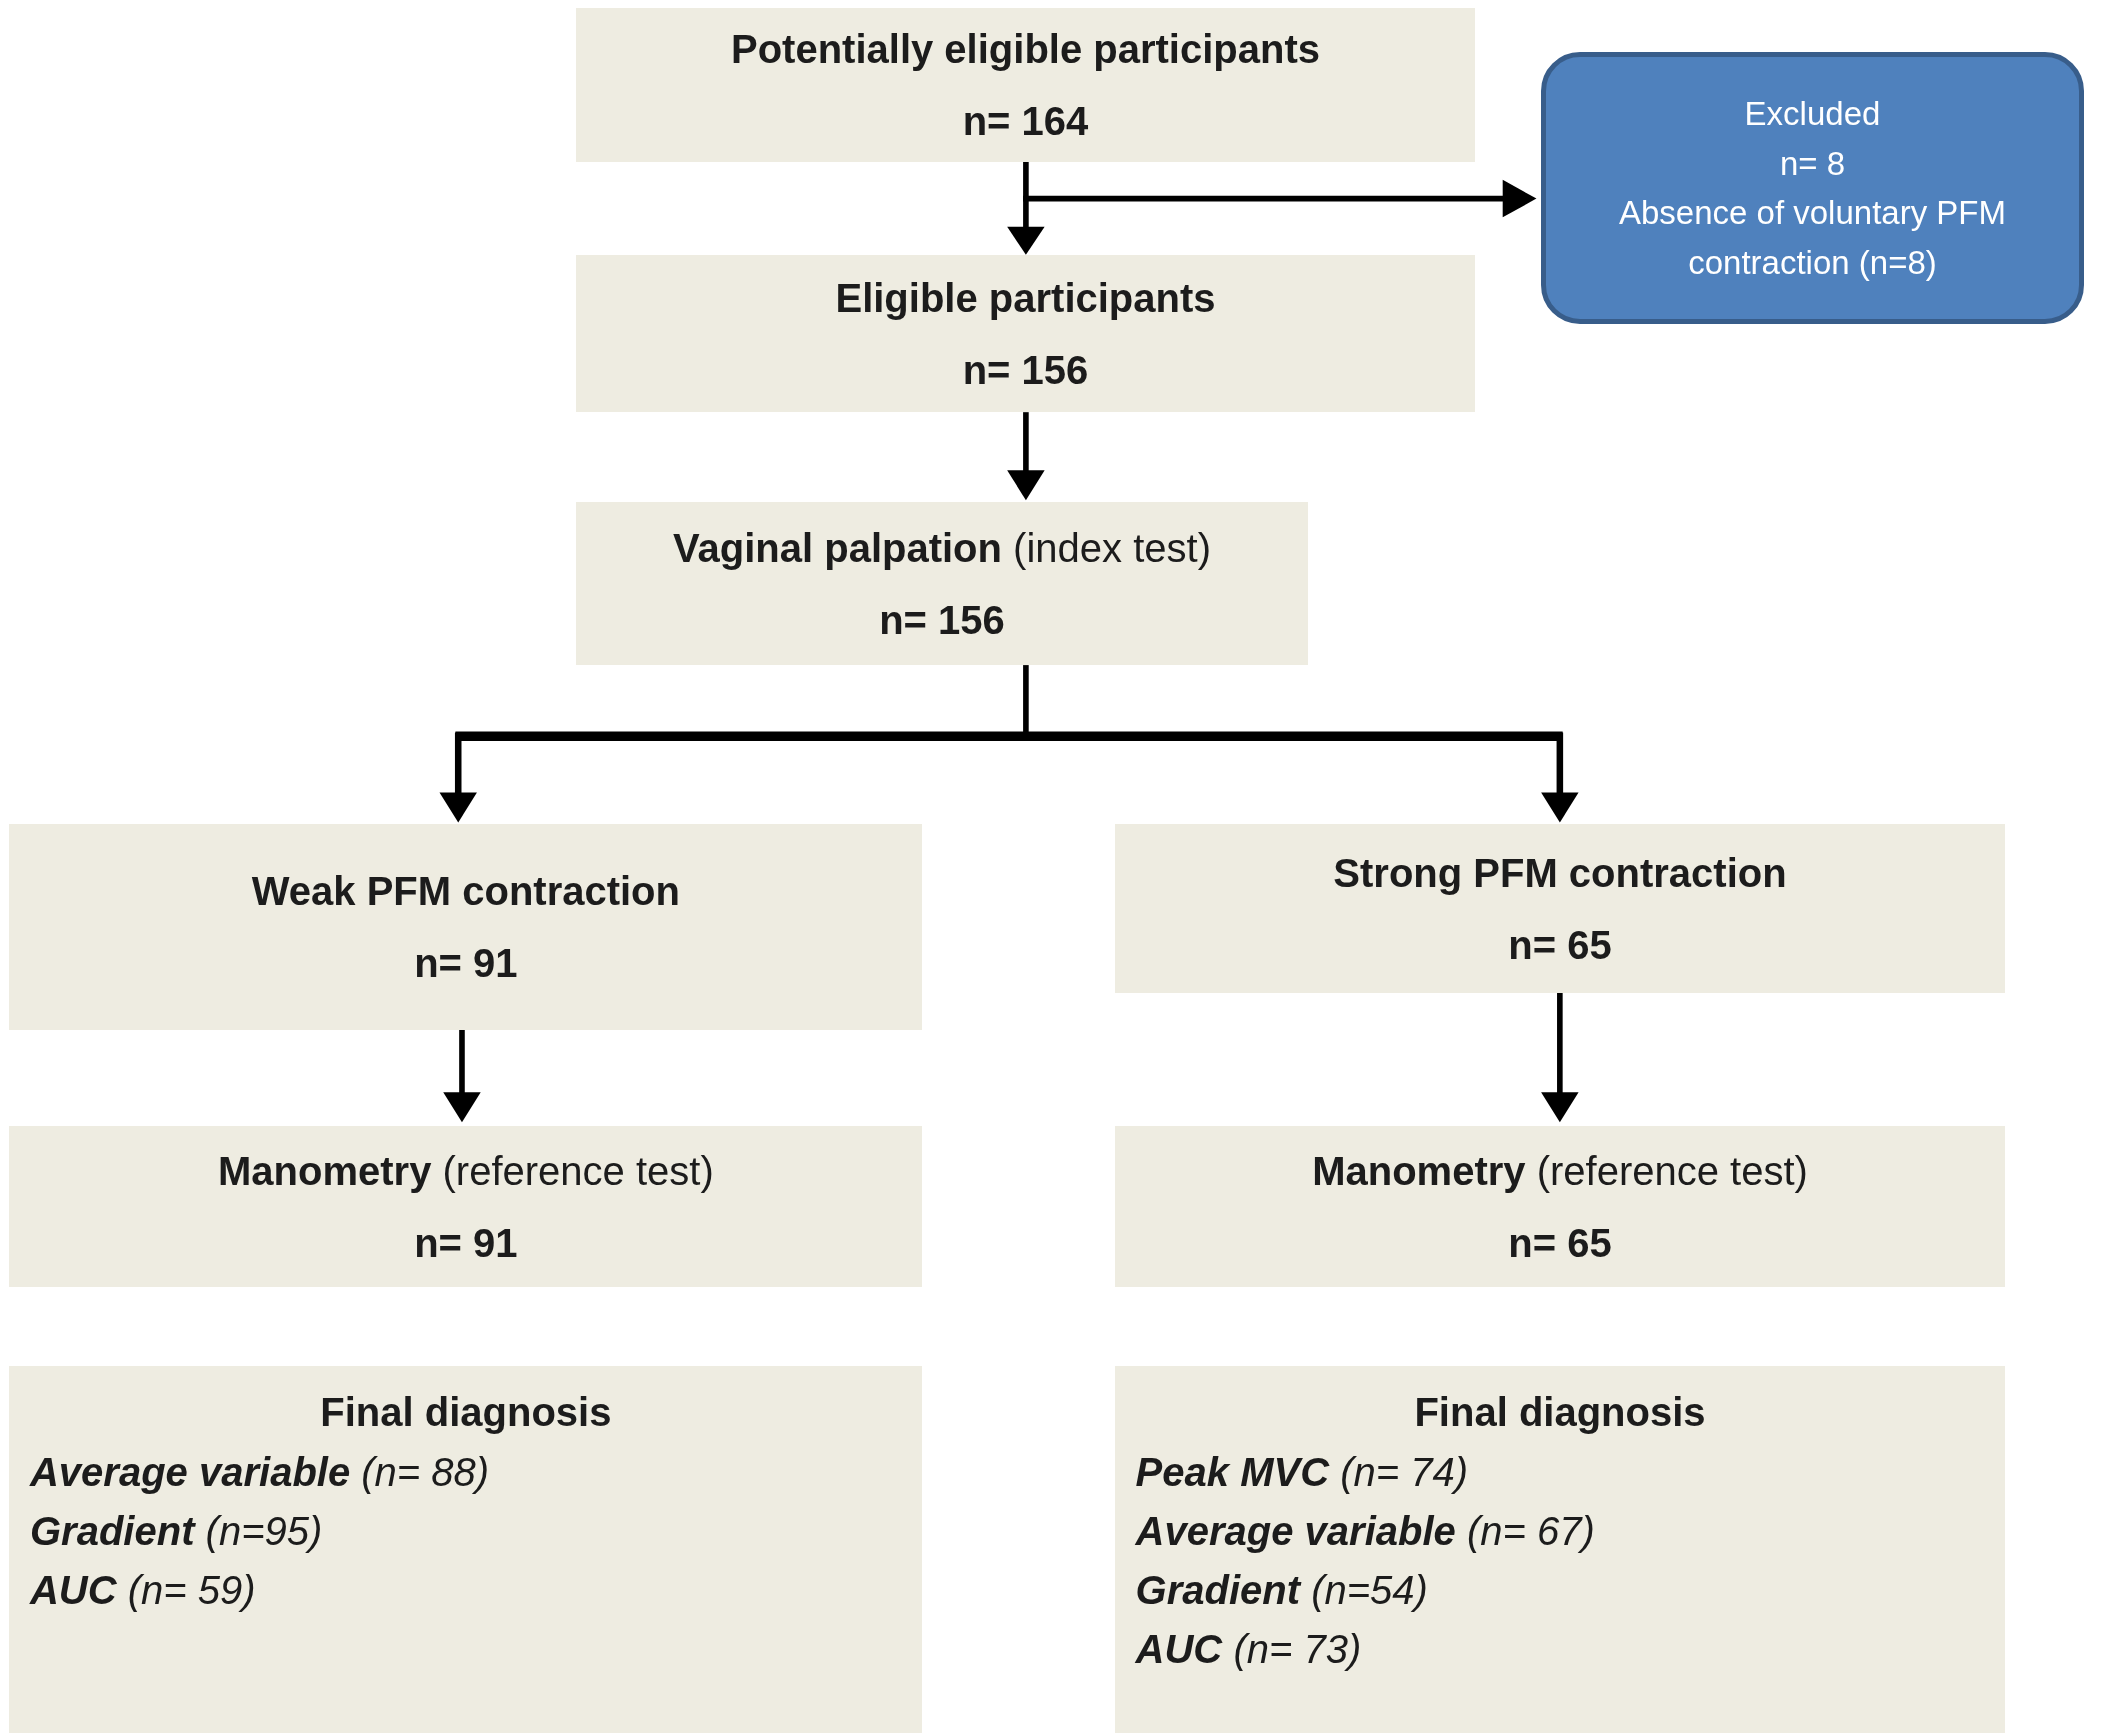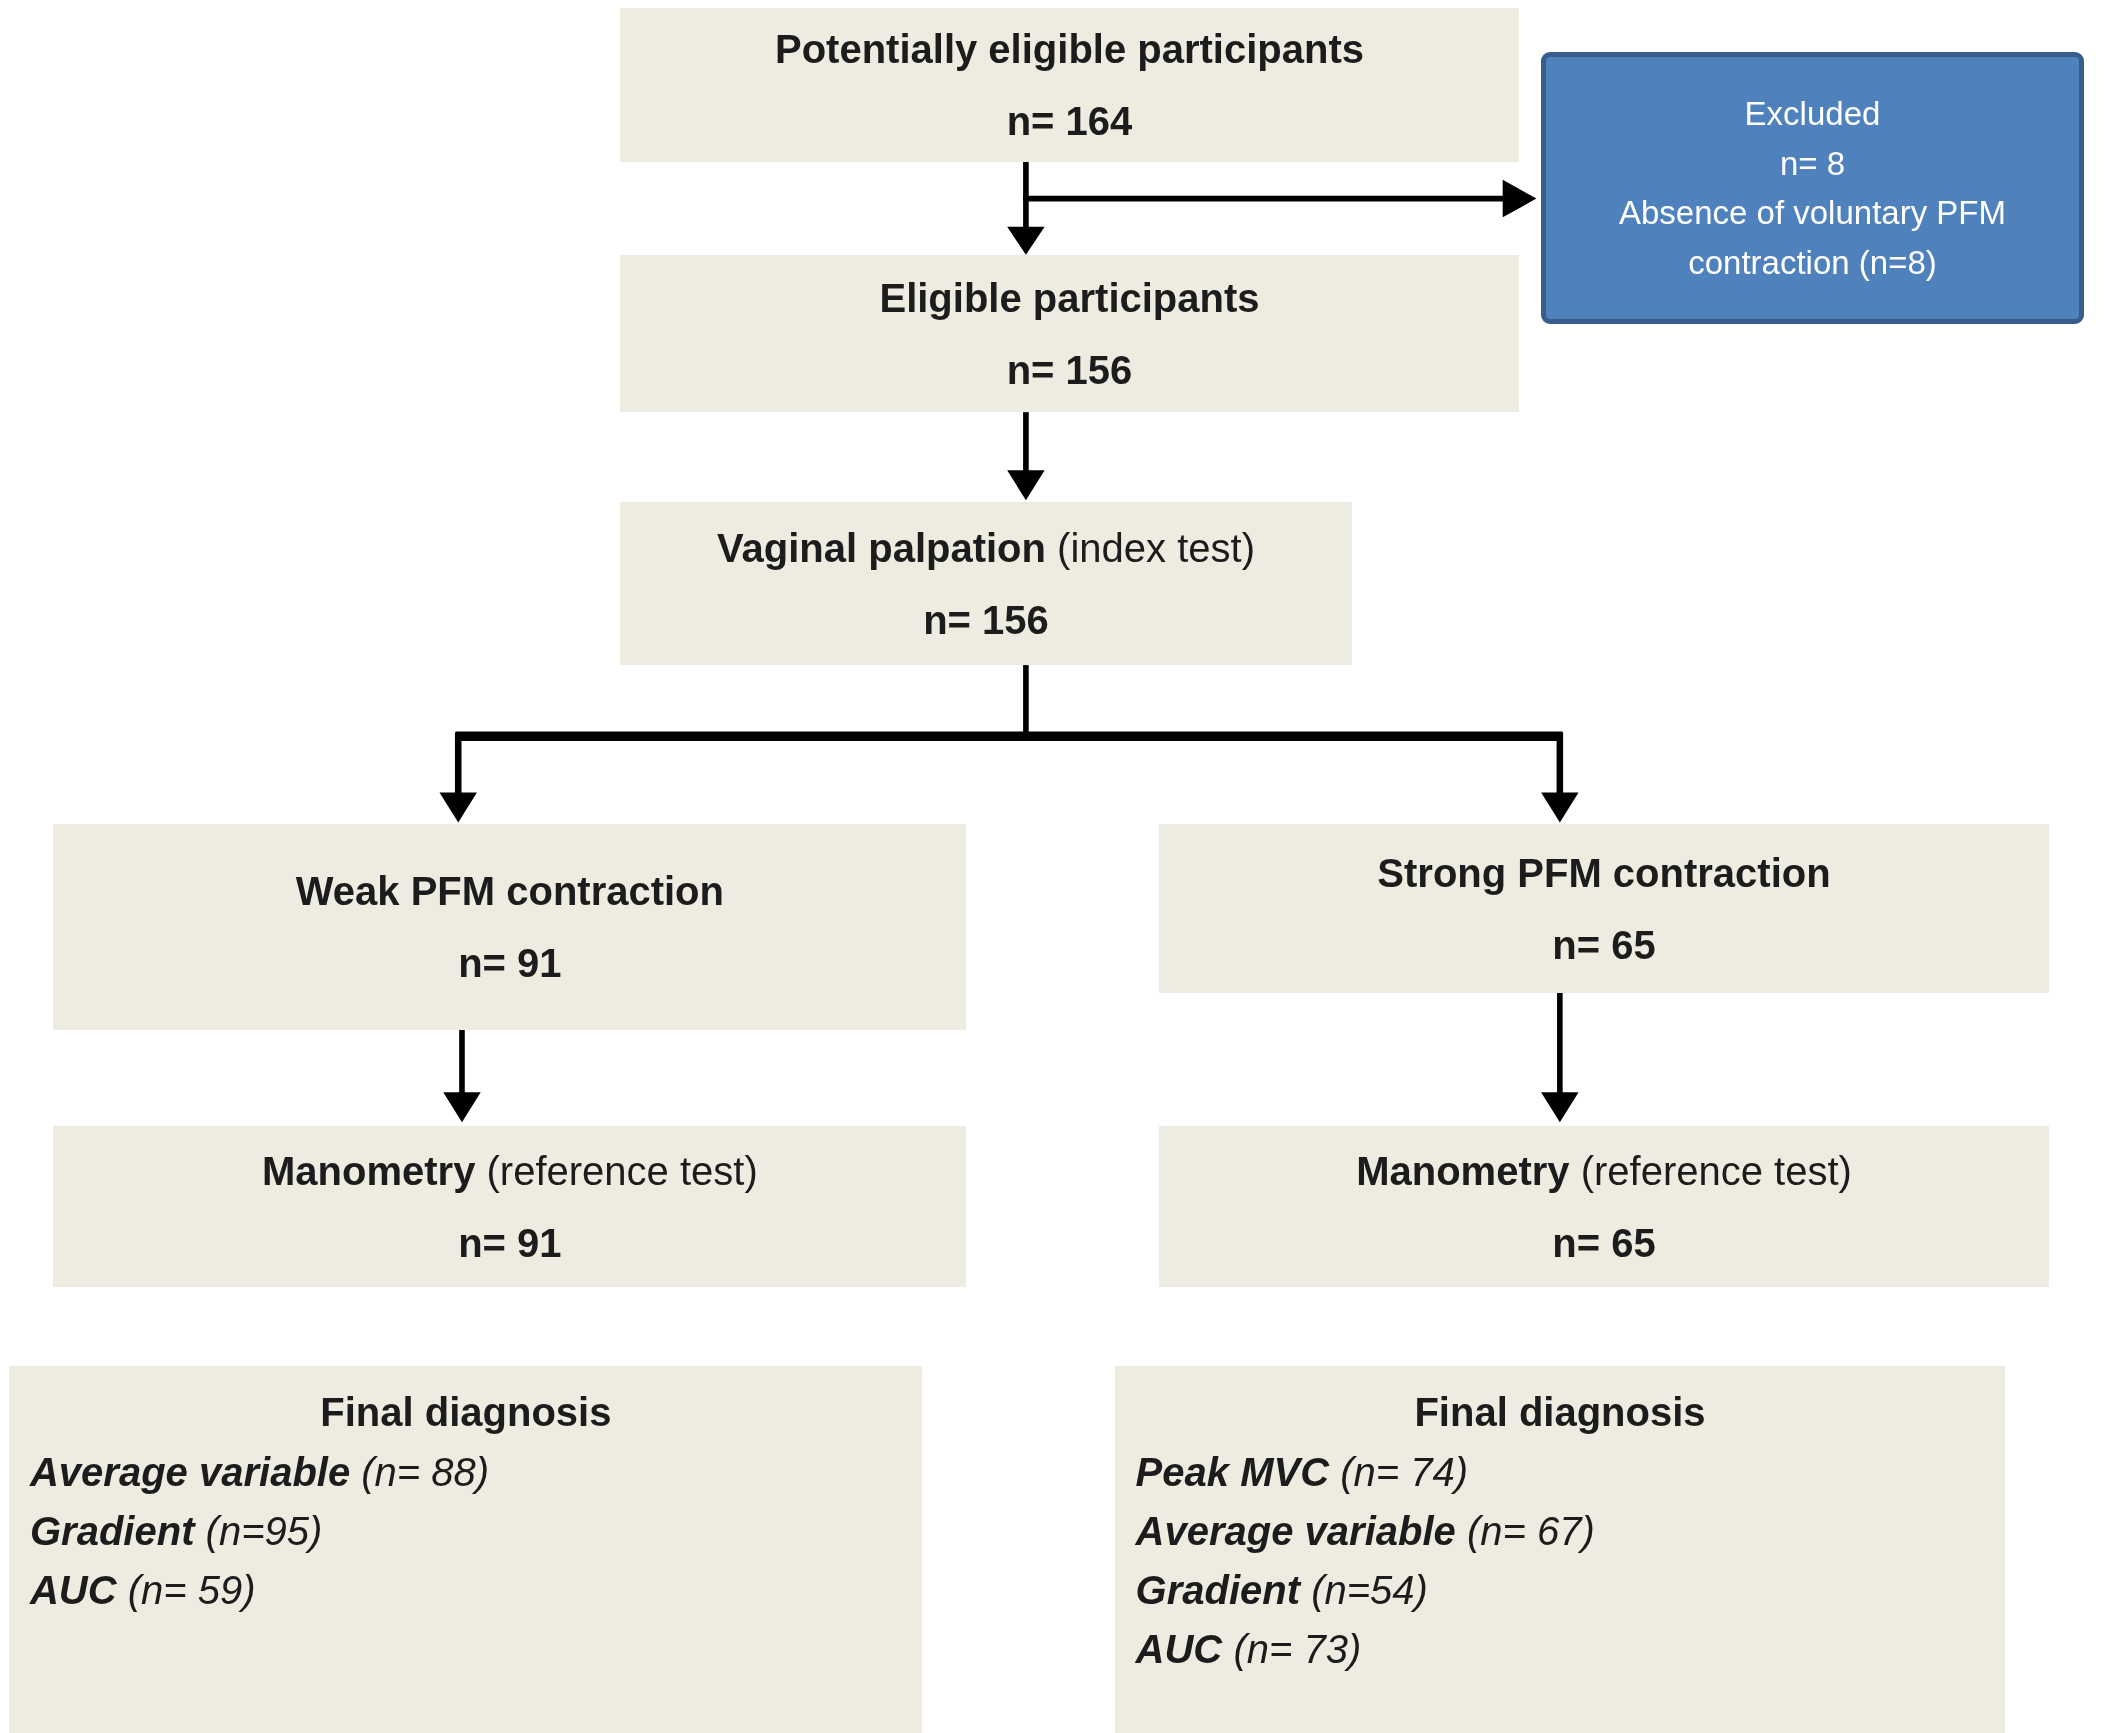--- a/index.html
+++ b/index.html
@@ -12,21 +12,20 @@
   }
   .connectors{position:absolute;left:0;top:0;width:2108px;height:1733px;}
   .box{
     position:absolute;
     background:var(--box-fill,#eeece1);
     color:#1c1c1c;
     display:flex;flex-direction:column;
     align-items:center;justify-content:center;
     text-align:center;
     box-sizing:border-box;
-    margin-left:44px;
   }
   .box .title{font-size:40px;font-weight:700;line-height:1.2;}
   .box .title .plain{font-weight:400;}
   .box .nline{font-size:40px;font-weight:700;line-height:1.2;margin-top:24px;}
   .excluded{
     position:absolute;
     background:var(--excluded-fill,#4f81bd);
     border:5.6px solid var(--excluded-border,#385d8a);
     border-radius:39px;
     color:var(--excluded-text,#fff);
@@ -93,21 +92,21 @@
       <line x1="1665" y1="1060" x2="1665" y2="1168" stroke-width="6"></line>
       <polygon points="1645,1166 1685,1166 1665,1198"></polygon>
     </g>
   </svg>
 
   <div class="box" style="left:576px;top:7.5px;width:899px;height:154px;">
     <div class="title">Potentially eligible participants</div>
     <div class="nline">n= 164</div>
   </div>
 
-  <div class="excluded" style="left:1541px;top:52px;width:543px;height:272px;border-radius:9px;">
+  <div class="excluded" style="left:1541px;top:52px;width:543px;height:272px;">
     <div>Excluded</div>
     <div>n= 8</div>
     <div>Absence of voluntary PFM contraction (n=8)</div>
   </div>
 
   <div class="box" style="left:576px;top:255px;width:899px;height:157px;align-items:center;">
     <div class="title">Eligible participants</div>
     <div class="nline">n= 156</div>
   </div>
 

